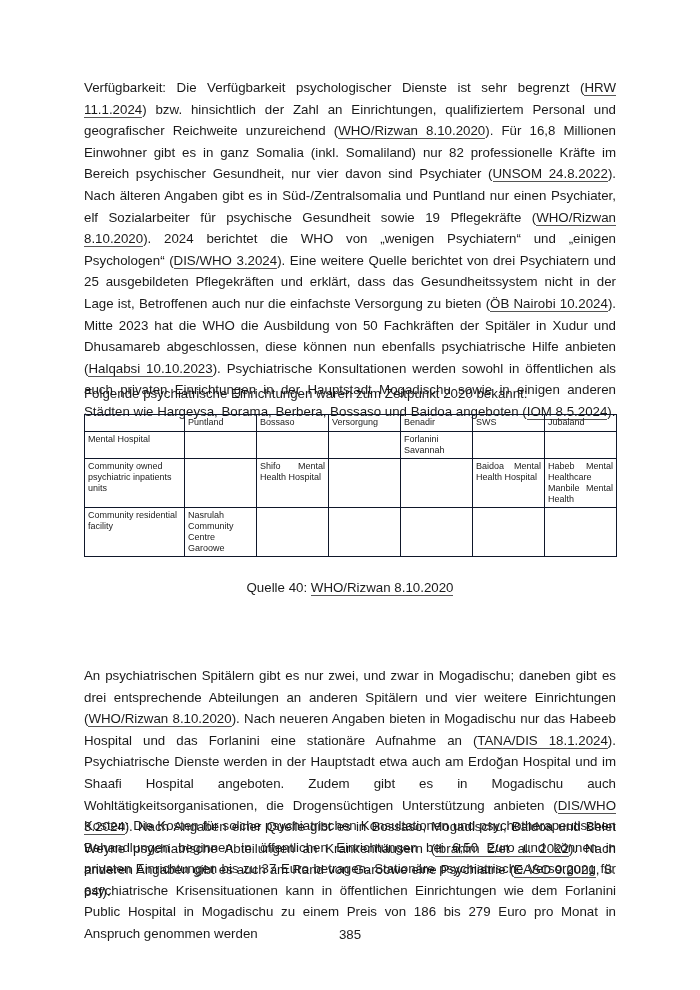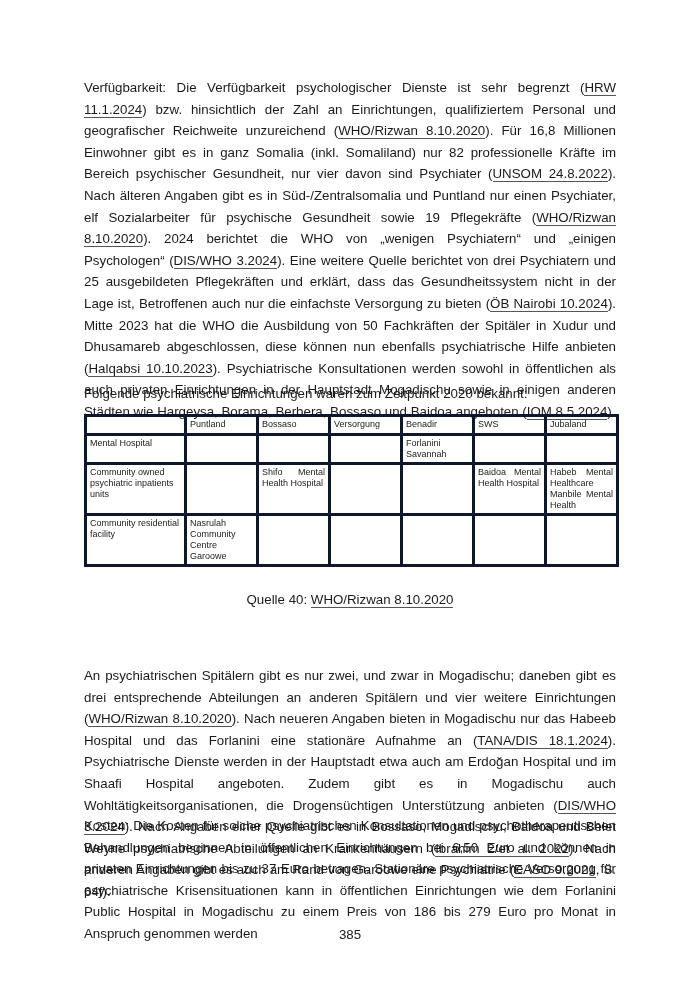--- a/index.html
+++ b/index.html
@@ -4,27 +4,27 @@
 <style>
   html, body { margin: 0; padding: 0; background: #ffffff; }
   body { width: 700px; height: 990px; position: relative; overflow: hidden;
          font-family: "Liberation Sans", sans-serif; color: #1a1a1a; }
   .para { position: absolute; left: 84px; width: 532px; font-size: 13.3px;
           line-height: 21.6px; text-align: justify; hyphens: manual; margin: 0; }
   .para b { font-weight: normal; }
   .ref { text-decoration: none; border-bottom: 1.2px solid #555; color: #1a1a1a; }
   #p1 { top: 77px; }
   #intro { top: 383px; text-align: left; }
-  #caption { position: absolute; top: 592px; left: 0; width: 700px; text-align: center; font-size: 13.3px; }
+  #caption { position: absolute; top: 580px; left: 0; width: 700px; text-align: center; font-size: 13.3px; }
   #p2 { top: 633px; margin-top: 32px; }
   #p3 { top: 815px; }
   #pagenum { position: absolute; top: 927px; left: 0; width: 700px; text-align: center; font-size: 13.3px; }
   table { position: absolute; left: 84px; top: 414px; width: 532px; border-collapse: collapse;
           font-size: 9px; line-height: 11px; table-layout: fixed; }
-  td { border: 3px solid #0f172a; vertical-align: top; padding: 2px 3px; color: #222; }
+  td { border: 1px solid #0f172a; vertical-align: top; padding: 2px 3px; color: #222; }
   col.c0 { width: 100px; } col.cx { width: 72px; }
   tr.r0 td { height: 12px; }
   tr.r1 td { height: 21px; }
   tr.r2 td { height: 21px; }
   tr.r3 td { height: 42px; }
   tr.r4 td { height: 31px; }
   .just { text-align: justify; text-align-last: left; }
 </style>
 </head>
 <body>

